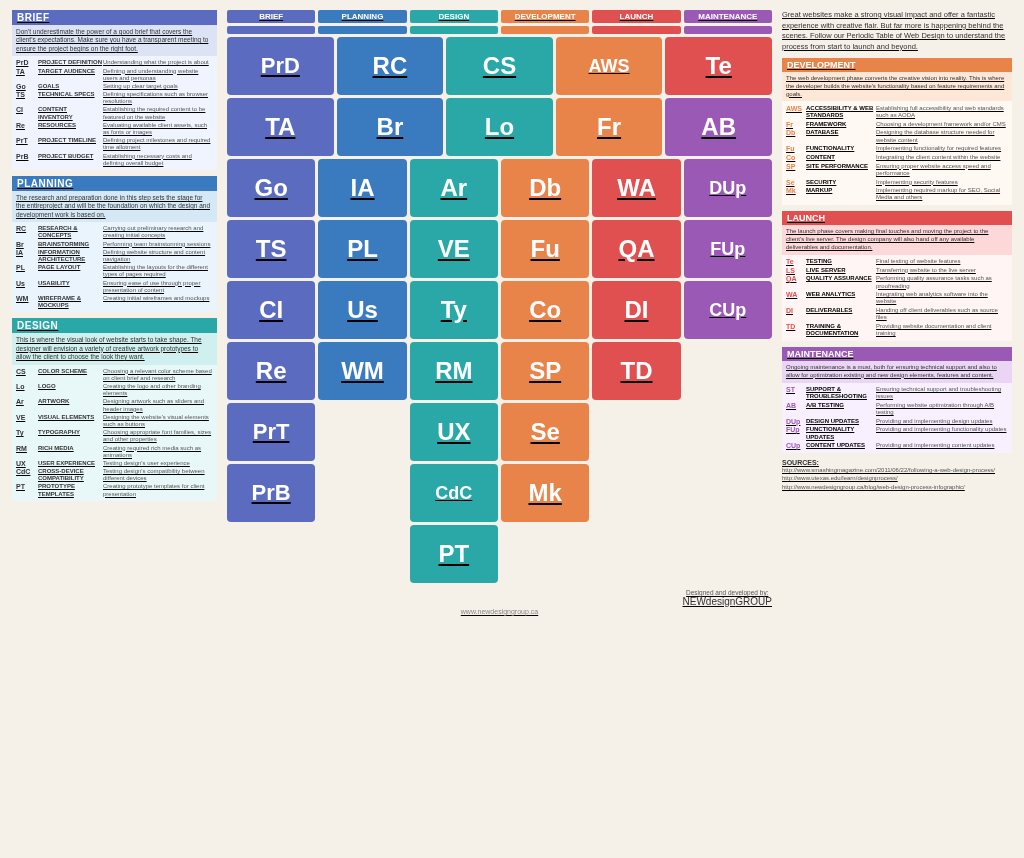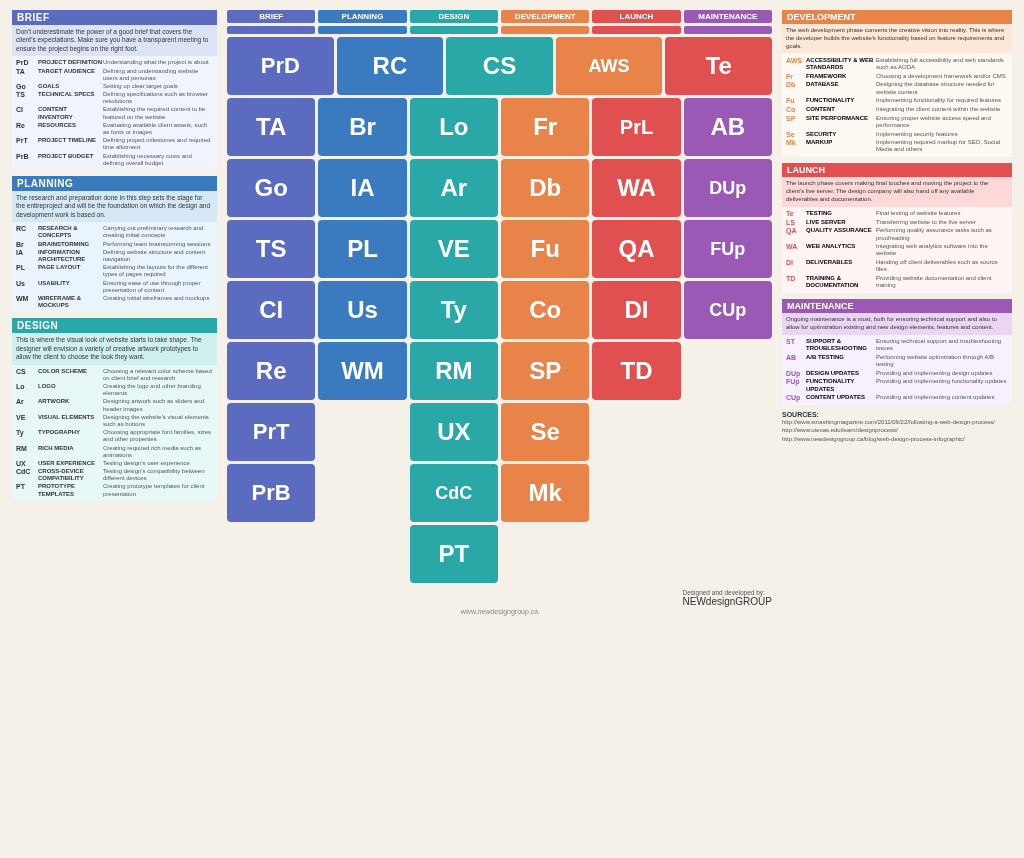--- a/index.html
+++ b/index.html
@@ -20,20 +20,21 @@
       font-size: 28px;
       font-weight: 900;
       color: #1a1a2e;
       letter-spacing: 1px;
       margin-bottom: 6px;
       text-transform: uppercase;
     }
     .content-area {
       display: flex;
       gap: 10px;
+      text-decoration: underline;
     }
     
     .left-col {
       width: 205px;
       flex-shrink: 0;
     }
     
     .middle-col {
       flex: 1;
     }
@@ -405,21 +406,20 @@
           <div class="pt-cell c-design" style="font-size:24px;">CS</div>
           <div class="pt-cell c-dev" style="font-size:18px;">AWS</div>
           <div class="pt-cell c-launch" style="font-size:24px;">Te</div>
         </div>
 
         <div class="pt-row">
           <div class="pt-cell c-brief" style="font-size:24px;">TA</div>
           <div class="pt-cell c-planning" style="font-size:24px;">Br</div>
           <div class="pt-cell c-design" style="font-size:24px;">Lo</div>
           <div class="pt-cell c-dev" style="font-size:24px;">Fr</div>
-          <div class="pt-cell c-launch" style="font-size:20px;">PrL</div>
           <div class="pt-cell c-maint" style="font-size:24px;">AB</div>
         </div>
 
         <div class="pt-row">
           <div class="pt-cell c-brief" style="font-size:24px;">Go</div>
           <div class="pt-cell c-planning" style="font-size:24px;">IA</div>
           <div class="pt-cell c-design" style="font-size:24px;">Ar</div>
           <div class="pt-cell c-dev" style="font-size:24px;">Db</div>
           <div class="pt-cell c-launch" style="font-size:24px;">WA</div>
           <div class="pt-cell c-maint" style="font-size:18px;">DUp</div>
@@ -475,31 +475,32 @@
           <div class="pt-cell empty"></div>
           <div class="pt-cell c-design" style="font-size:24px;">PT</div>
           <div class="pt-cell empty"></div>
           <div class="pt-cell empty"></div>
           <div class="pt-cell empty"></div>
         </div>
 
       </div>
 
       <div style="display:flex; justify-content:flex-end; align-items:center; margin-top:6px; gap:6px;">
-        <div style="font-size:6.5px; color:#555; text-align:left;">
+        <div style="font-size:6.5px; color:#555; text-align:center;">
           <div>Designed and developed by:</div>
           <div style="font-size:10px; font-weight:300; color:#333;">NEW<strong>design</strong>GROUP</div>
         </div>
       </div>
       <div style="font-size:7px; color:#888; text-align:center; margin-top:1px;">www.newdesigngroup.ca</div>
 
     </div>
 
     <div class="right-col">
 
+      <div class="intro-text">Great websites make a strong visual impact and offer a fantastic experience with creative flair. But far more is happening behind the scenes. Follow our Periodic Table of Web Design to understand the process from start to launch and beyond.</div>
 
       <div class="right-section">
         <div class="right-section-title right-dev-title" style="background:#e8834a;">DEVELOPMENT</div>
         <div class="right-section-body right-dev-body" style="background:#fde8d8;">The web development phase converts the creative vision into reality. This is where the developer builds the website's functionality based on feature requirements and goals.</div>
         <div style="background:#fff8f3; padding:2px 4px;">
           <div class="right-item-row">
               <span class="right-item-code" style="color:#e8834a;">AWS</span>
               <span class="right-item-name">ACCESSIBILITY &amp; WEB STANDARDS</span>
               <span class="right-item-desc">Establishing full accessibility and web standards such as AODA</span>
             </div>

